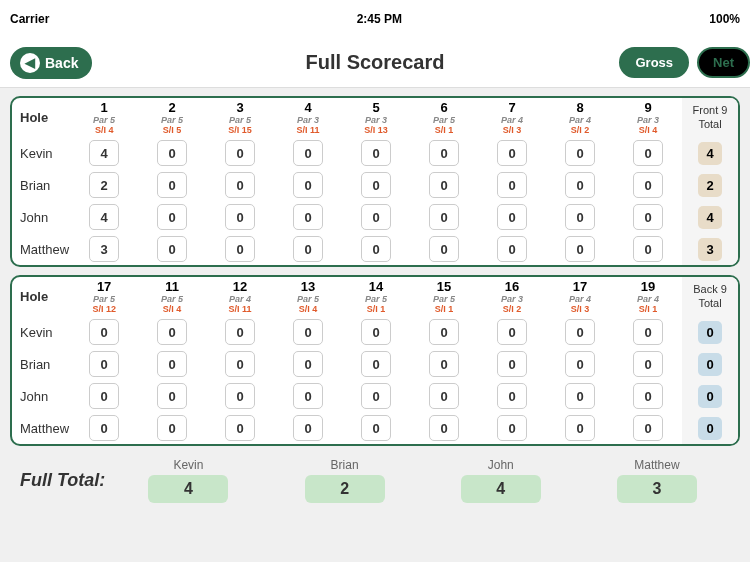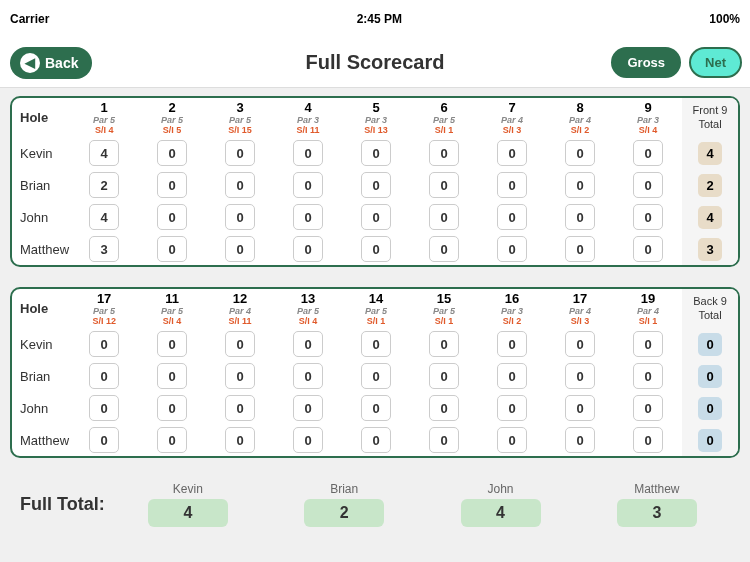--- a/index.html
+++ b/index.html
@@ -62,53 +62,53 @@
       font-size: 13px;
       font-weight: 900;
     }
     .header-title {
       font-size: 20px;
       font-weight: 700;
       color: #333;
     }
     .header-buttons {
       position: absolute;
-      right: 8px;
+      right: 0;
       display: flex;
       gap: 8px;
     }
     .tab-btn {
       border-radius: 20px;
       padding: 6px 14px;
       font-size: 13px;
       font-weight: 600;
       cursor: pointer;
       border: 2px solid #2d6e4e;
     }
     .tab-btn.active {
       background: #2d6e4e;
       color: white;
     }
     .tab-btn.inactive {
-      background: #5eead4;
+      background: #000000;
       color: #2d6e4e;
     }
 
     
     .main-content {
       padding: 8px 10px;
       background: #f0f0f0;
     }
 
     
     .scorecard-container {
       background: white;
       border: 2px solid #2d6e4e;
       border-radius: 10px;
-      margin-bottom: 20px;
+      margin-bottom: 8px;
       overflow: hidden;
     }
 
     .scorecard-table {
       width: 100%;
       border-collapse: collapse;
     }
 
     .scorecard-table th, .scorecard-table td {
       text-align: center;
@@ -185,20 +185,21 @@
       background: #f0f0f0;
       gap: 0;
     }
 
     .full-total-label {
       font-size: 18px;
       font-weight: 700;
       color: #333;
       margin-right: 10px;
       white-space: nowrap;
+      font-style: italic;
     }
 
     .full-total-players {
       display: flex;
       flex: 1;
       gap: 10px;
     }
 
     .full-total-player {
       flex: 1;

